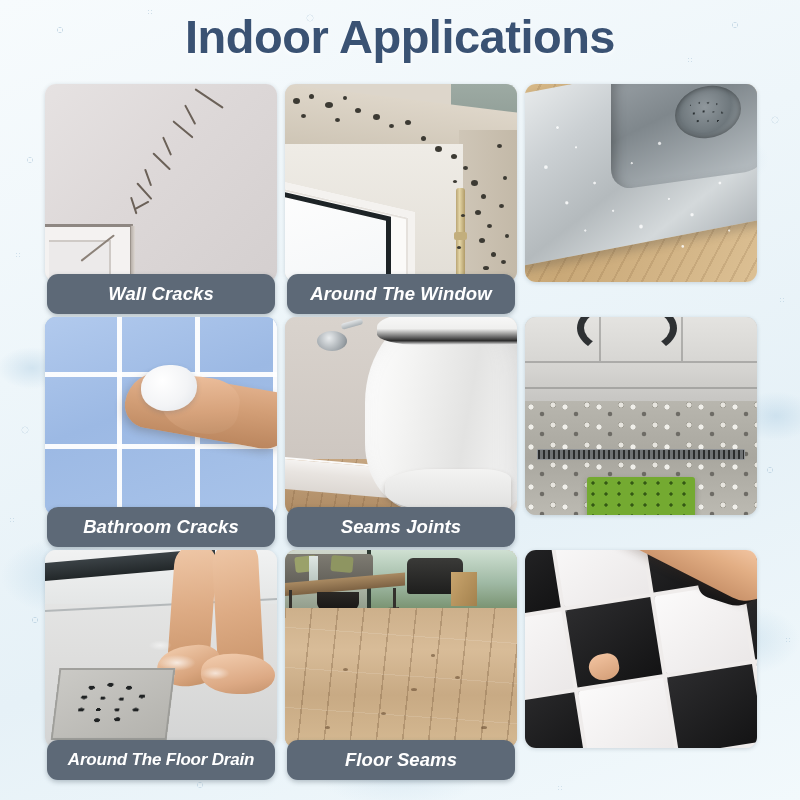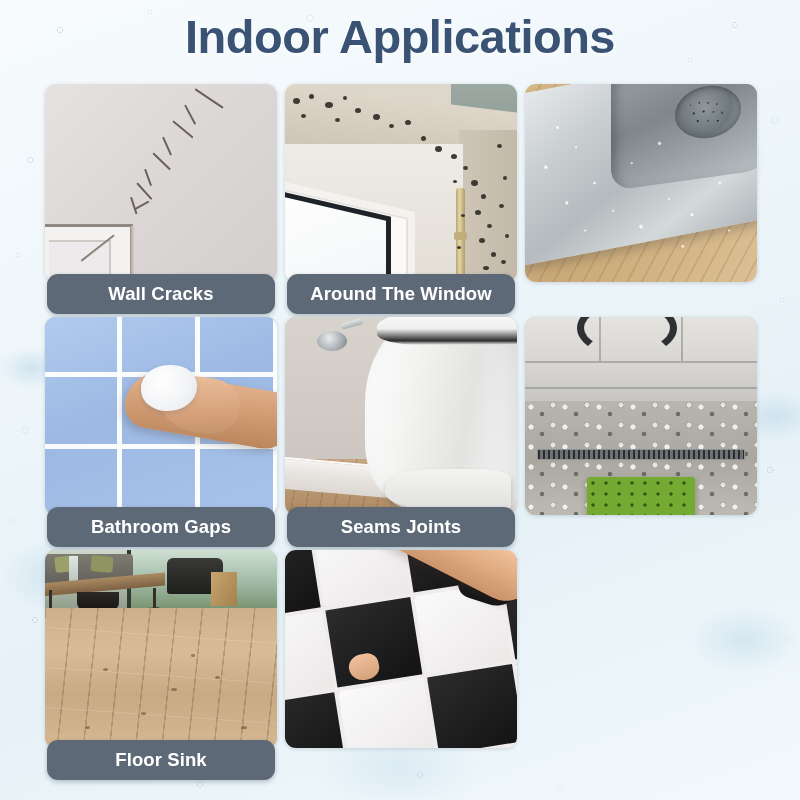--- a/index.html
+++ b/index.html
@@ -79,20 +79,21 @@
     position: absolute;
     left: 45px;
     top: 84px;
     width: 712px;
     display: grid;
     grid-template-columns: repeat(3, 232px);
     grid-template-rows: repeat(3, 230px);
     column-gap: 8px;
     row-gap: 3px;
     z-index: 4;
+    font-style: italic;
   }
 
   .cell {
     position: relative;
     width: 232px;
     height: 230px;
   }
 
   .photo {
     position: absolute;
@@ -654,21 +655,21 @@
     </div>
   </div>
 
   <div class="cell">
     <div class="photo p-tileblue">
       <div class="tilegrid"></div>
       <div class="arm"></div>
       <div class="hand"></div>
       <div class="sponge"></div>
     </div>
-    <div class="label">Bathroom Gaps</div>
+    <div class="label">Bathroom Cracks</div>
   </div>
 
   <div class="cell">
     <div class="photo p-toilet">
       <div class="bwall"></div>
       <div class="floor"></div>
       <div class="baseboard"></div>
       <div class="valve"></div>
       <div class="supply"></div>
       <div class="bowl"></div>
@@ -685,20 +686,34 @@
       <div class="tileline" style="top:70px;"></div>
       <div class="tileline" style="left:74px; top:0; width:2px; height:44px;"></div>
       <div class="tileline" style="left:156px; top:0; width:2px; height:44px;"></div>
       <div class="hose"></div>
       <div class="pebbles"></div>
       <div class="draingrate"></div>
       <div class="mat"></div>
     </div>
   </div>
 
+  <div class="cell">
+    <div class="photo p-drain">
+      <div class="wallback"></div>
+      <div class="darkband"></div>
+      <div class="seamline"></div>
+      <div class="legL"></div>
+      <div class="legR"></div>
+      <div class="footL"></div>
+      <div class="footR"></div>
+      <div class="splash"></div>
+      <div class="grate"></div>
+    </div>
+    <div class="label tight">Around The Floor Drain</div>
+  </div>
 
   <div class="cell">
     <div class="photo p-wood">
       <div class="roomtop"></div>
       <div class="windowwall"></div>
       <div class="sofa"></div>
       <div class="pillow1"></div>
       <div class="pillow2"></div>
       <div class="chair"></div>
       <div class="cube"></div>
@@ -710,21 +725,21 @@
       <div class="bowl"></div>
       <div class="plank"></div>
       <div class="knot" style="left:58px;  top:118px; width:5px; height:3px;"></div>
       <div class="knot" style="left:126px; top:138px; width:6px; height:3px;"></div>
       <div class="knot" style="left:96px;  top:162px; width:5px; height:3px;"></div>
       <div class="knot" style="left:170px; top:126px; width:5px; height:3px;"></div>
       <div class="knot" style="left:196px; top:176px; width:6px; height:3px;"></div>
       <div class="knot" style="left:40px;  top:176px; width:5px; height:3px;"></div>
       <div class="knot" style="left:146px; top:104px; width:4px; height:2.5px;"></div>
     </div>
-    <div class="label">Floor Sink</div>
+    <div class="label">Floor Seams</div>
   </div>
 
   <div class="cell">
     <div class="photo p-check">
       <div class="board">
         <div class="t tb" style="left:0;    top:0;"></div>
         <div class="t tw" style="left:90px; top:0;"></div>
         <div class="t tb" style="left:180px;top:0;"></div>
         <div class="t tw" style="left:270px;top:0;"></div>
 

